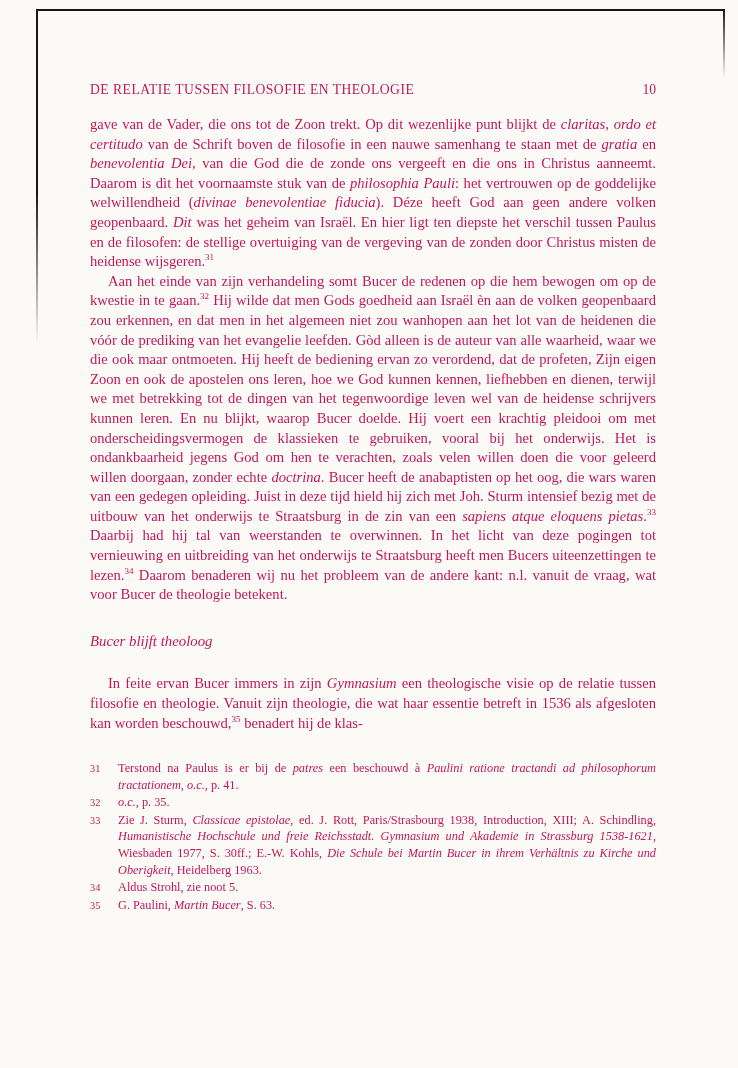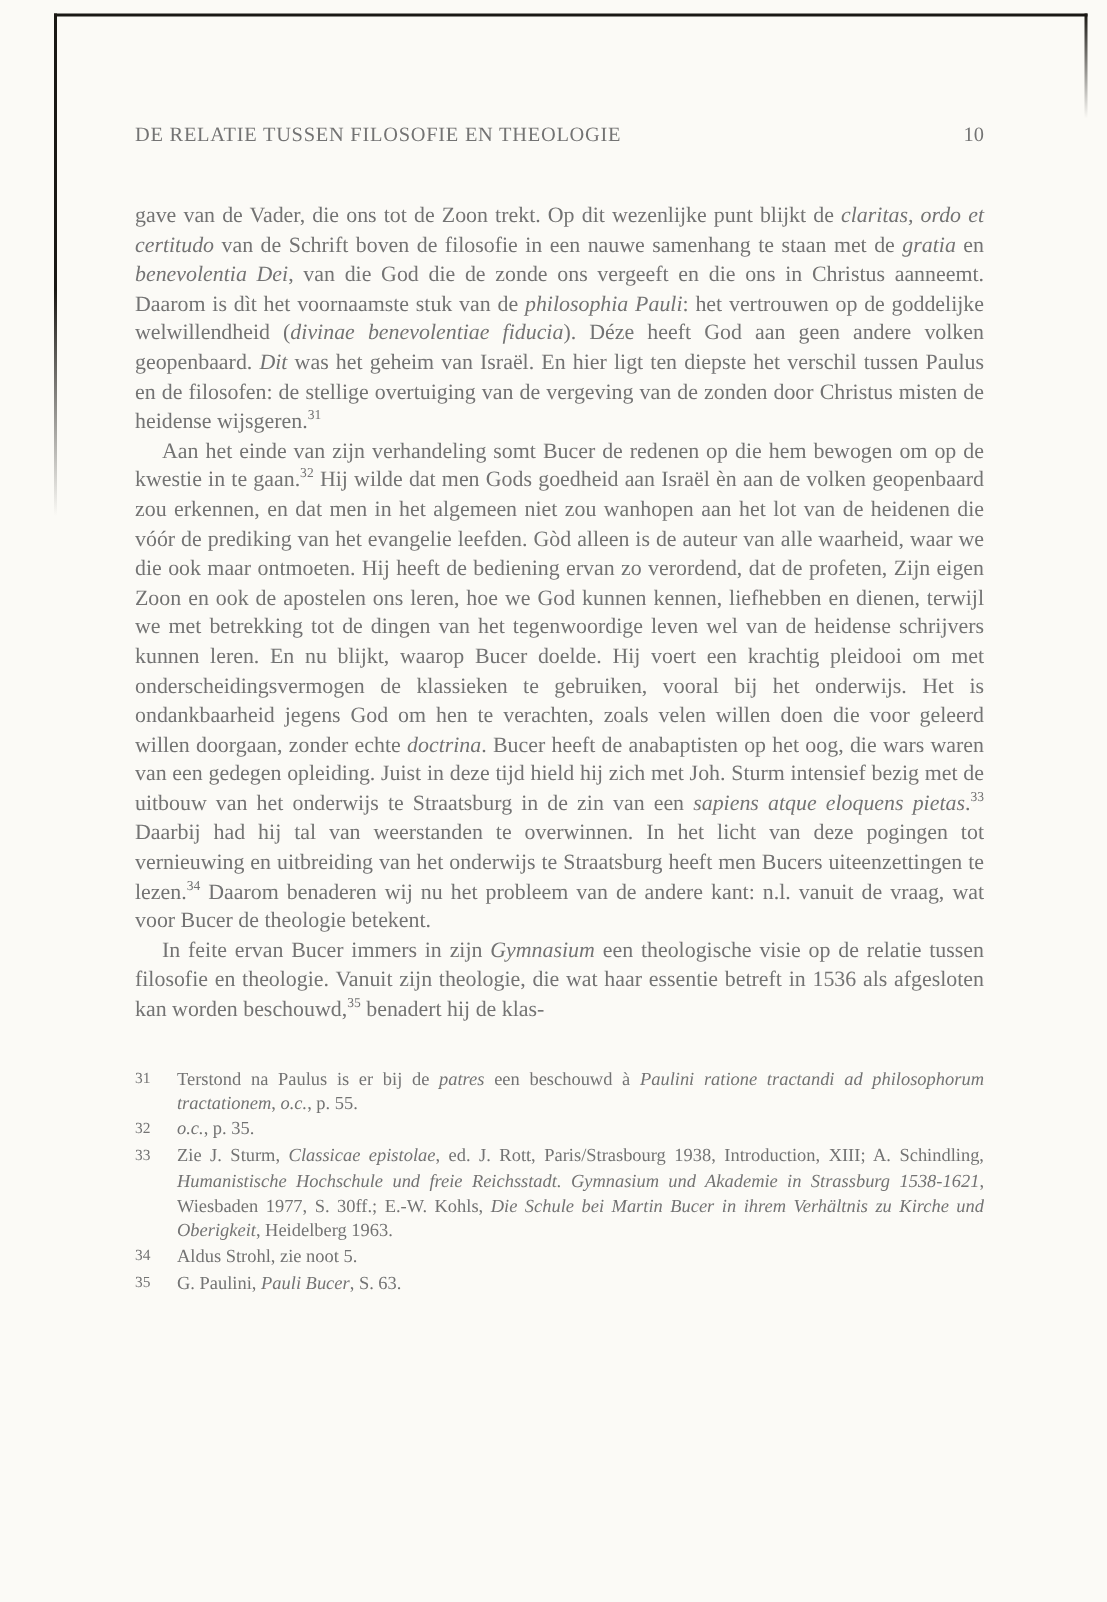--- a/index.html
+++ b/index.html
@@ -4,21 +4,21 @@
 <title>Page 11</title>
 <style>
   html, body { margin: 0; padding: 0; background: #ffffff; }
   .page {
     position: relative;
     width: 738px;
     height: 1068px;
     background: #fbfaf6;
     overflow: hidden;
     font-family: "Liberation Serif", serif;
-    color: #737373;
+    color: #be185d;
   }
   
   .edge { position: absolute; background: #1a1814; }
   .edge-top { top: 9px; left: 36px; width: 689px; height: 2px; }
   .edge-left {
     top: 9px; left: 36px; width: 2px; height: 335px;
     background: linear-gradient(to bottom, #1a1814 0%, #1a1814 55%, rgba(26,24,20,0) 100%);
   }
   .edge-right {
     top: 9px; right: 13px; width: 2px; height: 70px;
@@ -32,21 +32,21 @@
   }
   .running-head {
     display: flex;
     justify-content: space-between;
     align-items: baseline;
     font-size: 13.6px;
     letter-spacing: 0.5px;
   }
   .rh-page { letter-spacing: 0; }
   .body-text {
-    margin-top: 37px;
+    margin-top: 17px;
     font-size: 14.6px;
     line-height: 19.6px;
     text-align: justify;
   }
   .para { margin: 0; }
   .para.indent { text-indent: 18px; }
   .it { font-style: italic; }
   sup { font-size: 0.62em; line-height: 0; vertical-align: super; }
   .section-heading {
     font-style: italic;
@@ -83,40 +83,41 @@
   <div class="content">
 
     <div class="running-head">
       <span class="rh-title">DE RELATIE TUSSEN FILOSOFIE EN THEOLOGIE</span>
       <span class="rh-page">10</span>
     </div>
 
     <div class="body-text">
       <p class="para"><span>gave van de Vader, die ons tot de Zoon trekt. Op dit wezenlijke punt blijkt de </span><span class="it">claritas, ordo et certitudo</span><span> van de Schrift boven de filosofie in een nauwe samenhang te staan met de </span><span class="it">gratia</span><span> en </span><span class="it">benevolentia Dei</span><span>, van die God die de zonde ons vergeeft en die ons in Christus aanneemt. Daarom is dìt het voornaamste stuk van de </span><span class="it">philosophia Pauli</span><span>: het vertrouwen op de goddelijke welwillendheid (</span><span class="it">divinae benevolentiae fiducia</span><span>). Déze heeft God aan geen andere volken geopenbaard. </span><span class="it">Dit</span><span> was het geheim van Israël. En hier ligt ten diepste het verschil tussen Paulus en de filosofen: de stellige overtuiging van de vergeving van de zonden door Christus misten de heidense wijsgeren.</span><sup>31</sup></p>
       <p class="para indent"><span>Aan het einde van zijn verhandeling somt Bucer de redenen op die hem bewogen om op de kwestie in te gaan.</span><sup>32</sup><span> Hij wilde dat men Gods goedheid aan Israël èn aan de volken geopenbaard zou erkennen, en dat men in het algemeen niet zou wanhopen aan het lot van de heidenen die vóór de prediking van het evangelie leefden. Gòd alleen is de auteur van alle waarheid, waar we die ook maar ontmoeten. Hij heeft de bediening ervan zo verordend, dat de profeten, Zijn eigen Zoon en ook de apostelen ons leren, hoe we God kunnen kennen, liefhebben en dienen, terwijl we met betrekking tot de dingen van het tegenwoordige leven wel van de heidense schrijvers kunnen leren. En nu blijkt, waarop Bucer doelde. Hij voert een krachtig pleidooi om met onderscheidingsvermogen de klassieken te gebruiken, vooral bij het onderwijs. Het is ondankbaarheid jegens God om hen te verachten, zoals velen willen doen die voor geleerd willen doorgaan, zonder echte </span><span class="it">doctrina</span><span>. Bucer heeft de anabaptisten op het oog, die wars waren van een gedegen opleiding. Juist in deze tijd hield hij zich met Joh. Sturm intensief bezig met de uitbouw van het onderwijs te Straatsburg in de zin van een </span><span class="it">sapiens atque eloquens pietas</span><span>.</span><sup>33</sup><span> Daarbij had hij tal van weerstanden te overwinnen. In het licht van deze pogingen tot vernieuwing en uitbreiding van het onderwijs te Straatsburg heeft men Bucers uiteenzettingen te lezen.</span><sup>34</sup><span> Daarom benaderen wij nu het probleem van de andere kant: n.l. vanuit de vraag, wat voor Bucer de theologie betekent.</span></p>
+      <h2 class="section-heading">Bucer blijft theoloog</h2>
       <p class="para indent"><span>In feite ervan Bucer immers in zijn </span><span class="it">Gymnasium</span><span> een theologische visie op de relatie tussen filosofie en theologie. Vanuit zijn theologie, die wat haar essentie betreft in 1536 als afgesloten kan worden beschouwd,</span><sup>35</sup><span> benadert hij de klas-</span></p>
     </div>
 
     <div class="footnotes">
       <div class="footnote">
         <span class="fn-marker">31</span>
-        <span class="fn-text"><span>Terstond na Paulus is er bij de </span><span class="it">patres</span><span> een beschouwd à </span><span class="it">Paulini ratione tractandi ad philosophorum tractationem</span><span>, </span><span class="it">o.c.</span><span>, p. 55.</span></span>
+        <span class="fn-text"><span>Terstond na Paulus is er bij de </span><span class="it">patres</span><span> een beschouwd à </span><span class="it">Paulini ratione tractandi ad philosophorum tractationem</span><span>, </span><span class="it">o.c.</span><span>, p. 41.</span></span>
       </div>
       <div class="footnote">
         <span class="fn-marker">32</span>
         <span class="fn-text"><span class="it">o.c.</span><span>, p. 35.</span></span>
       </div>
       <div class="footnote">
         <span class="fn-marker">33</span>
         <span class="fn-text"><span>Zie J. Sturm, </span><span class="it">Classicae epistolae</span><span>, ed. J. Rott, Paris/Strasbourg 1938, Introduction, XIII; A. Schindling, </span><span class="it">Humanistische Hochschule und freie Reichsstadt. Gymnasium und Akademie in Strassburg 1538-1621</span><span>, Wiesbaden 1977, S. 30ff.; E.-W. Kohls, </span><span class="it">Die Schule bei Martin Bucer in ihrem Verhältnis zu Kirche und Oberigkeit</span><span>, Heidelberg 1963.</span></span>
       </div>
       <div class="footnote">
         <span class="fn-marker">34</span>
         <span class="fn-text"><span>Aldus Strohl, zie noot 5.</span></span>
       </div>
       <div class="footnote">
         <span class="fn-marker">35</span>
-        <span class="fn-text"><span>G. Paulini, </span><span class="it">Pauli Bucer</span><span>, S. 63.</span></span>
+        <span class="fn-text"><span>G. Paulini, </span><span class="it">Martin Bucer</span><span>, S. 63.</span></span>
       </div>
     </div>
 
   </div>
 </div>
 
 </body></html>

